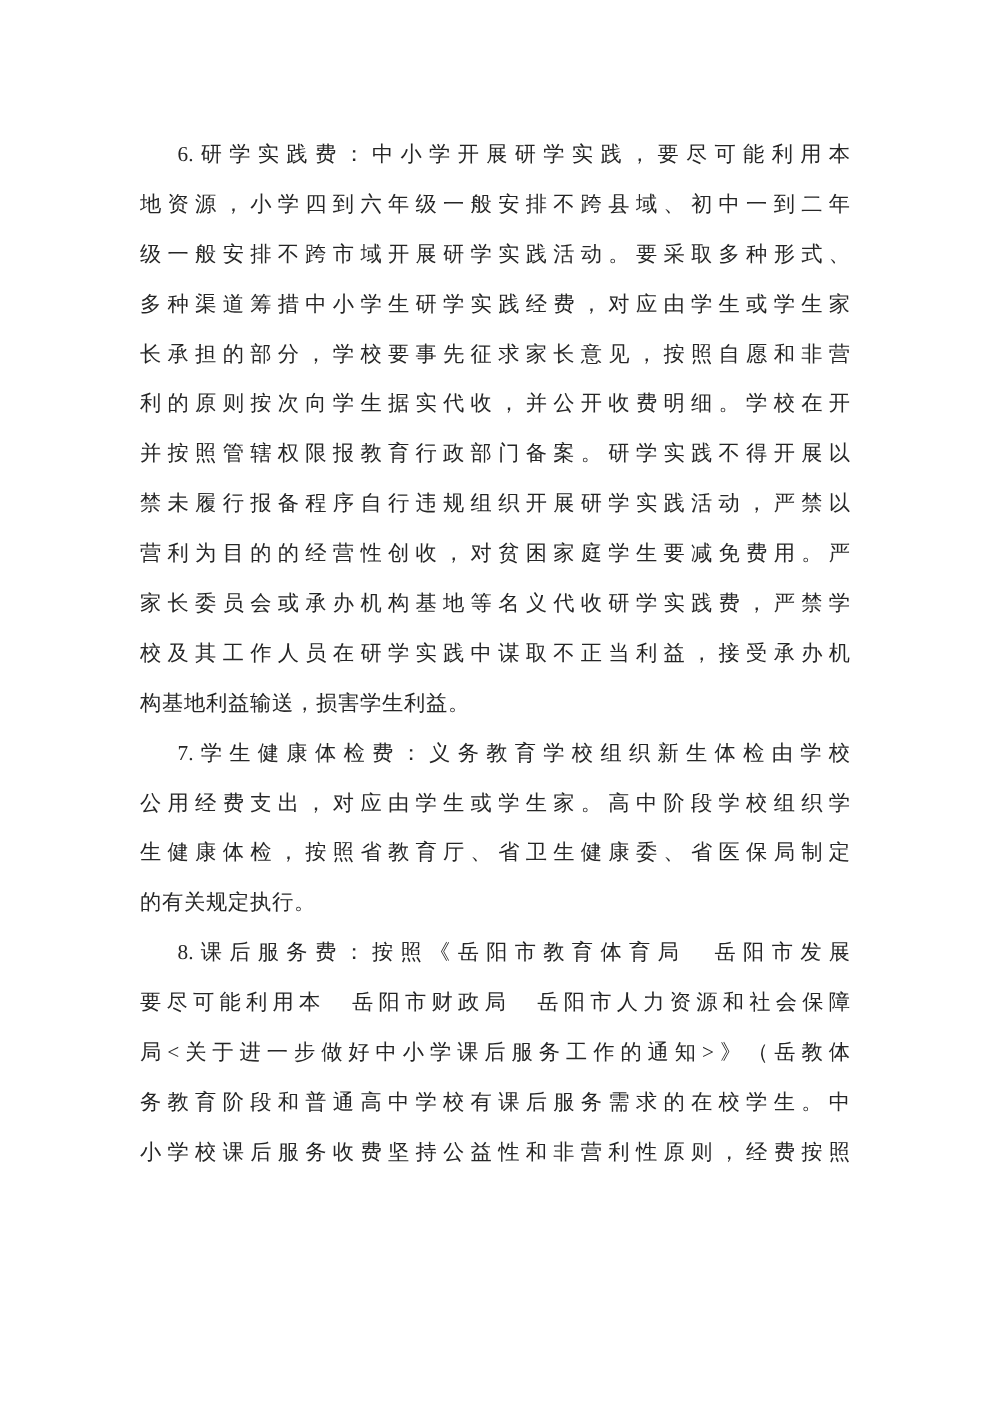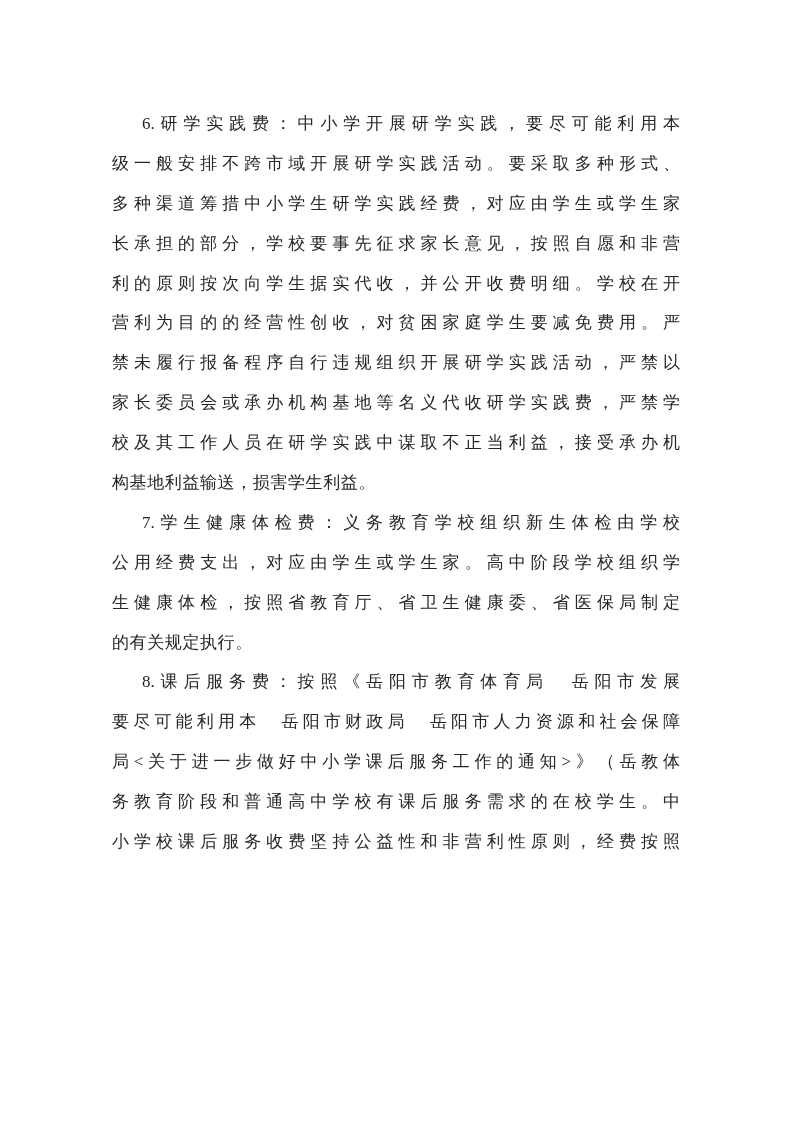--- a/index.html
+++ b/index.html
@@ -47,26 +47,28 @@
     text-indent: 30px;
   }
 </style>
 </head>
 <body>
 
 <div class="page">
   <div class="body-text">
       <div class="paragraph">
         <div class="line indent">6.研学实践费：中小学开展研学实践，要尽可能利用本</div>
+        <div class="line">地资源，小学四到六年级一般安排不跨县域、初中一到二年</div>
         <div class="line">级一般安排不跨市域开展研学实践活动。要采取多种形式、</div>
         <div class="line">多种渠道筹措中小学生研学实践经费，对应由学生或学生家</div>
         <div class="line">长承担的部分，学校要事先征求家长意见，按照自愿和非营</div>
         <div class="line">利的原则按次向学生据实代收，并公开收费明细。学校在开</div>
+        <div class="line">并按照管辖权限报教育行政部门备案。研学实践不得开展以</div>
+        <div class="line">禁未履行报备程序自行违规组织开展研学实践活动，严禁以</div>
         <div class="line">营利为目的的经营性创收，对贫困家庭学生要减免费用。严</div>
-        <div class="line">禁未履行报备程序自行违规组织开展研学实践活动，严禁以</div>
         <div class="line">家长委员会或承办机构基地等名义代收研学实践费，严禁学</div>
         <div class="line">校及其工作人员在研学实践中谋取不正当利益，接受承办机</div>
         <div class="line flush">构基地利益输送，损害学生利益。</div>
       </div>
       <div class="paragraph">
         <div class="line indent">7.学生健康体检费：义务教育学校组织新生体检由学校</div>
         <div class="line">公用经费支出，对应由学生或学生家。高中阶段学校组织学</div>
         <div class="line">生健康体检，按照省教育厅、省卫生健康委、省医保局制定</div>
         <div class="line flush">的有关规定执行。</div>
       </div>

